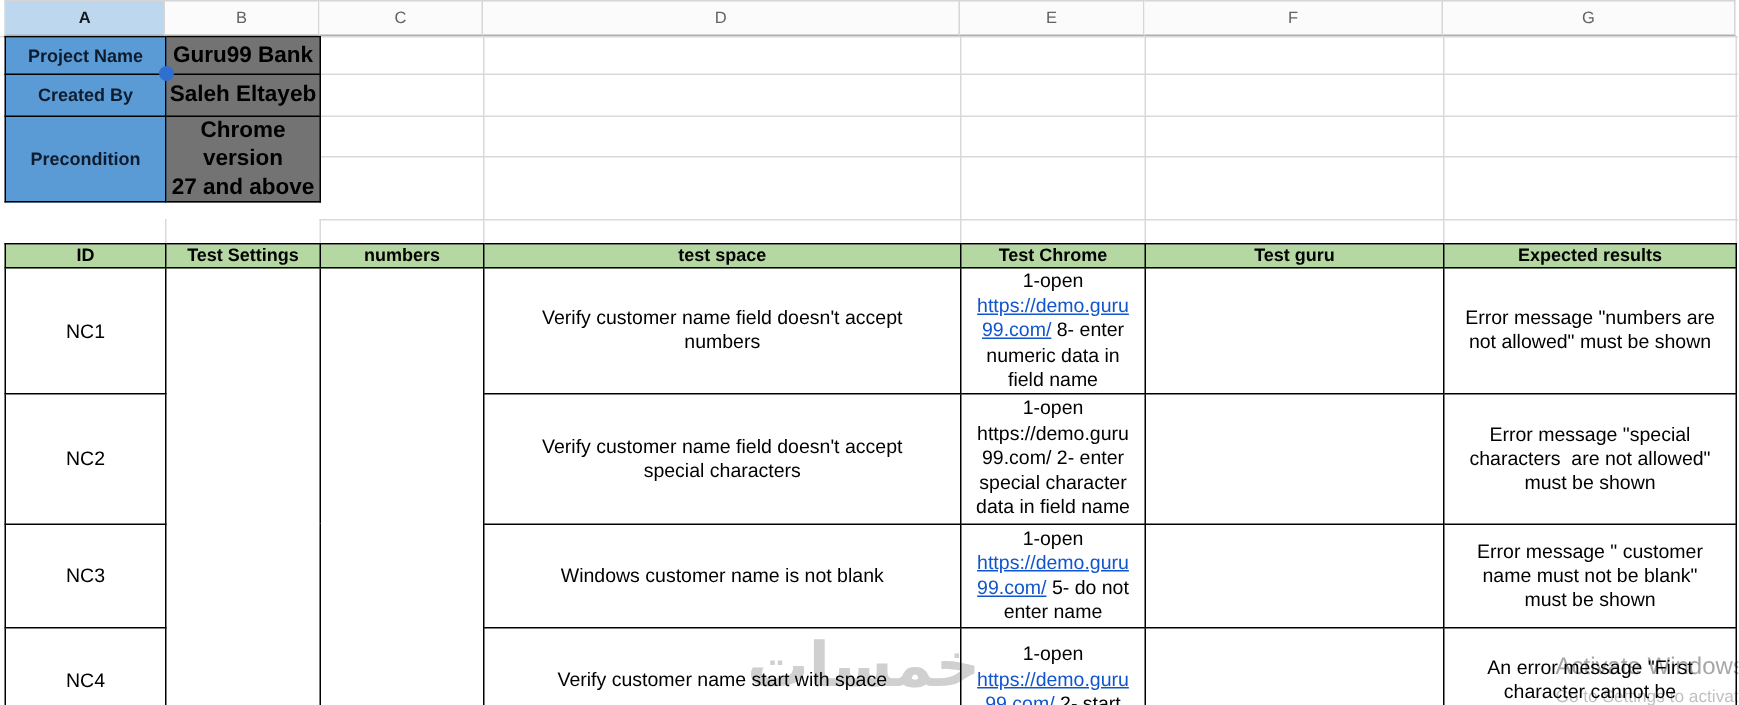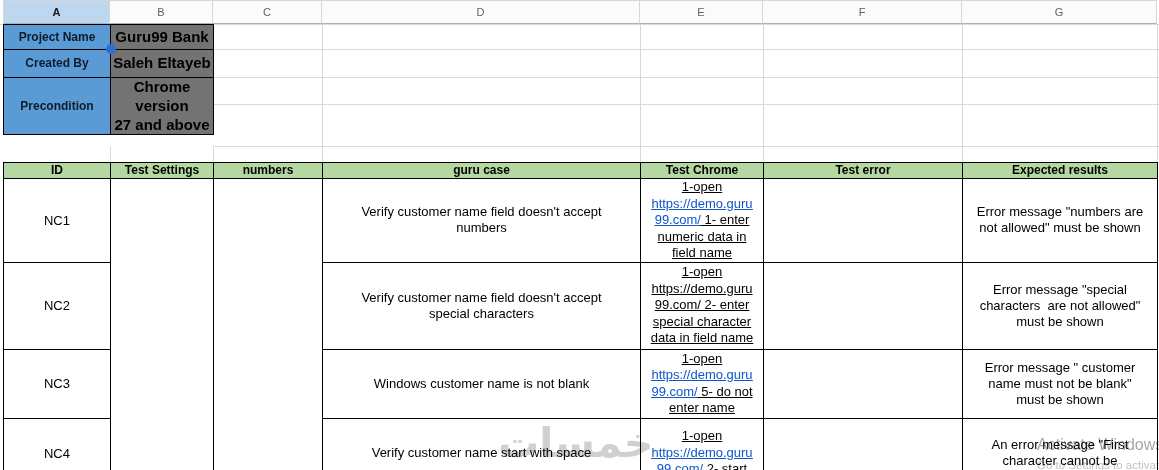--- a/index.html
+++ b/index.html
@@ -24,21 +24,21 @@
   table.info td.lbl{background:#5B9BD5;font-size:12px;white-space:nowrap;color:#0d1c2e;}
   table.info td.val{background:#737373;font-size:15px;white-space:pre-wrap;}
 
   
   table.tc{position:absolute;left:3px;top:162px;border-collapse:collapse;table-layout:fixed;z-index:2;}
   table.tc th,table.tc td{border:1px solid #000;box-sizing:border-box;text-align:center;
                           vertical-align:middle;padding:0 2px;}
   table.tc th{background:#B5D8A3;font-size:12px;font-weight:700;line-height:15px;padding:0;}
   table.tc td{font-size:13px;font-weight:400;background:transparent;}
   .pre{white-space:pre-wrap;line-height:16px;}
-  .steps{white-space:pre-wrap;line-height:16.5px;text-decoration:underline;}
+  .steps{white-space:pre-wrap;line-height:16.5px;}
   a.url{color:#1155CC;text-decoration:underline;cursor:pointer;}
 
   
   .dot{position:absolute;left:106px;top:44px;width:10px;height:10px;border-radius:50%;
        background:#2E6FD0;z-index:5;}
 
   
   .wm{position:absolute;z-index:1;pointer-events:none;}
   #wm-khamsat{left:498px;top:419px;font-family:"DejaVu Sans",sans-serif;font-size:41px;
               font-weight:700;color:#C8C8C8;opacity:.85;direction:rtl;}
@@ -107,35 +107,35 @@
       <col style="width:318px">
         <col style="width:123px">
         <col style="width:199px">
         <col style="width:195px">
     </colgroup>
     <tbody>
         <tr style="height:16px;">
       <th>ID</th>
       <th>Test Settings</th>
       <th>numbers</th>
-      <th>guru case</th>
+      <th>test space</th>
       <th>Test Chrome</th>
-      <th>Test error</th>
+      <th>Test guru</th>
       <th>Expected results</th>
     </tr>
     <tr style="height:83px;">
       <td>NC1</td>
       <td rowspan="4"></td>
       <td rowspan="4"></td>
       <td class="pre">Verify customer name field doesn't accept
 numbers</td>
       <td>
             <div class="steps"><span>1-open
 </span><a class="url">https://demo.guru
-99.com/</a><span> 1- enter
+99.com/</a><span> 8- enter
 numeric data in
 field name</span></div>
           </td>
       <td></td>
       <td class="pre">Error message "numbers are
 not allowed" must be shown</td>
     </tr>
     <tr style="height:87px;">
       <td>NC2</td>
       <td class="pre">Verify customer name field doesn't accept

